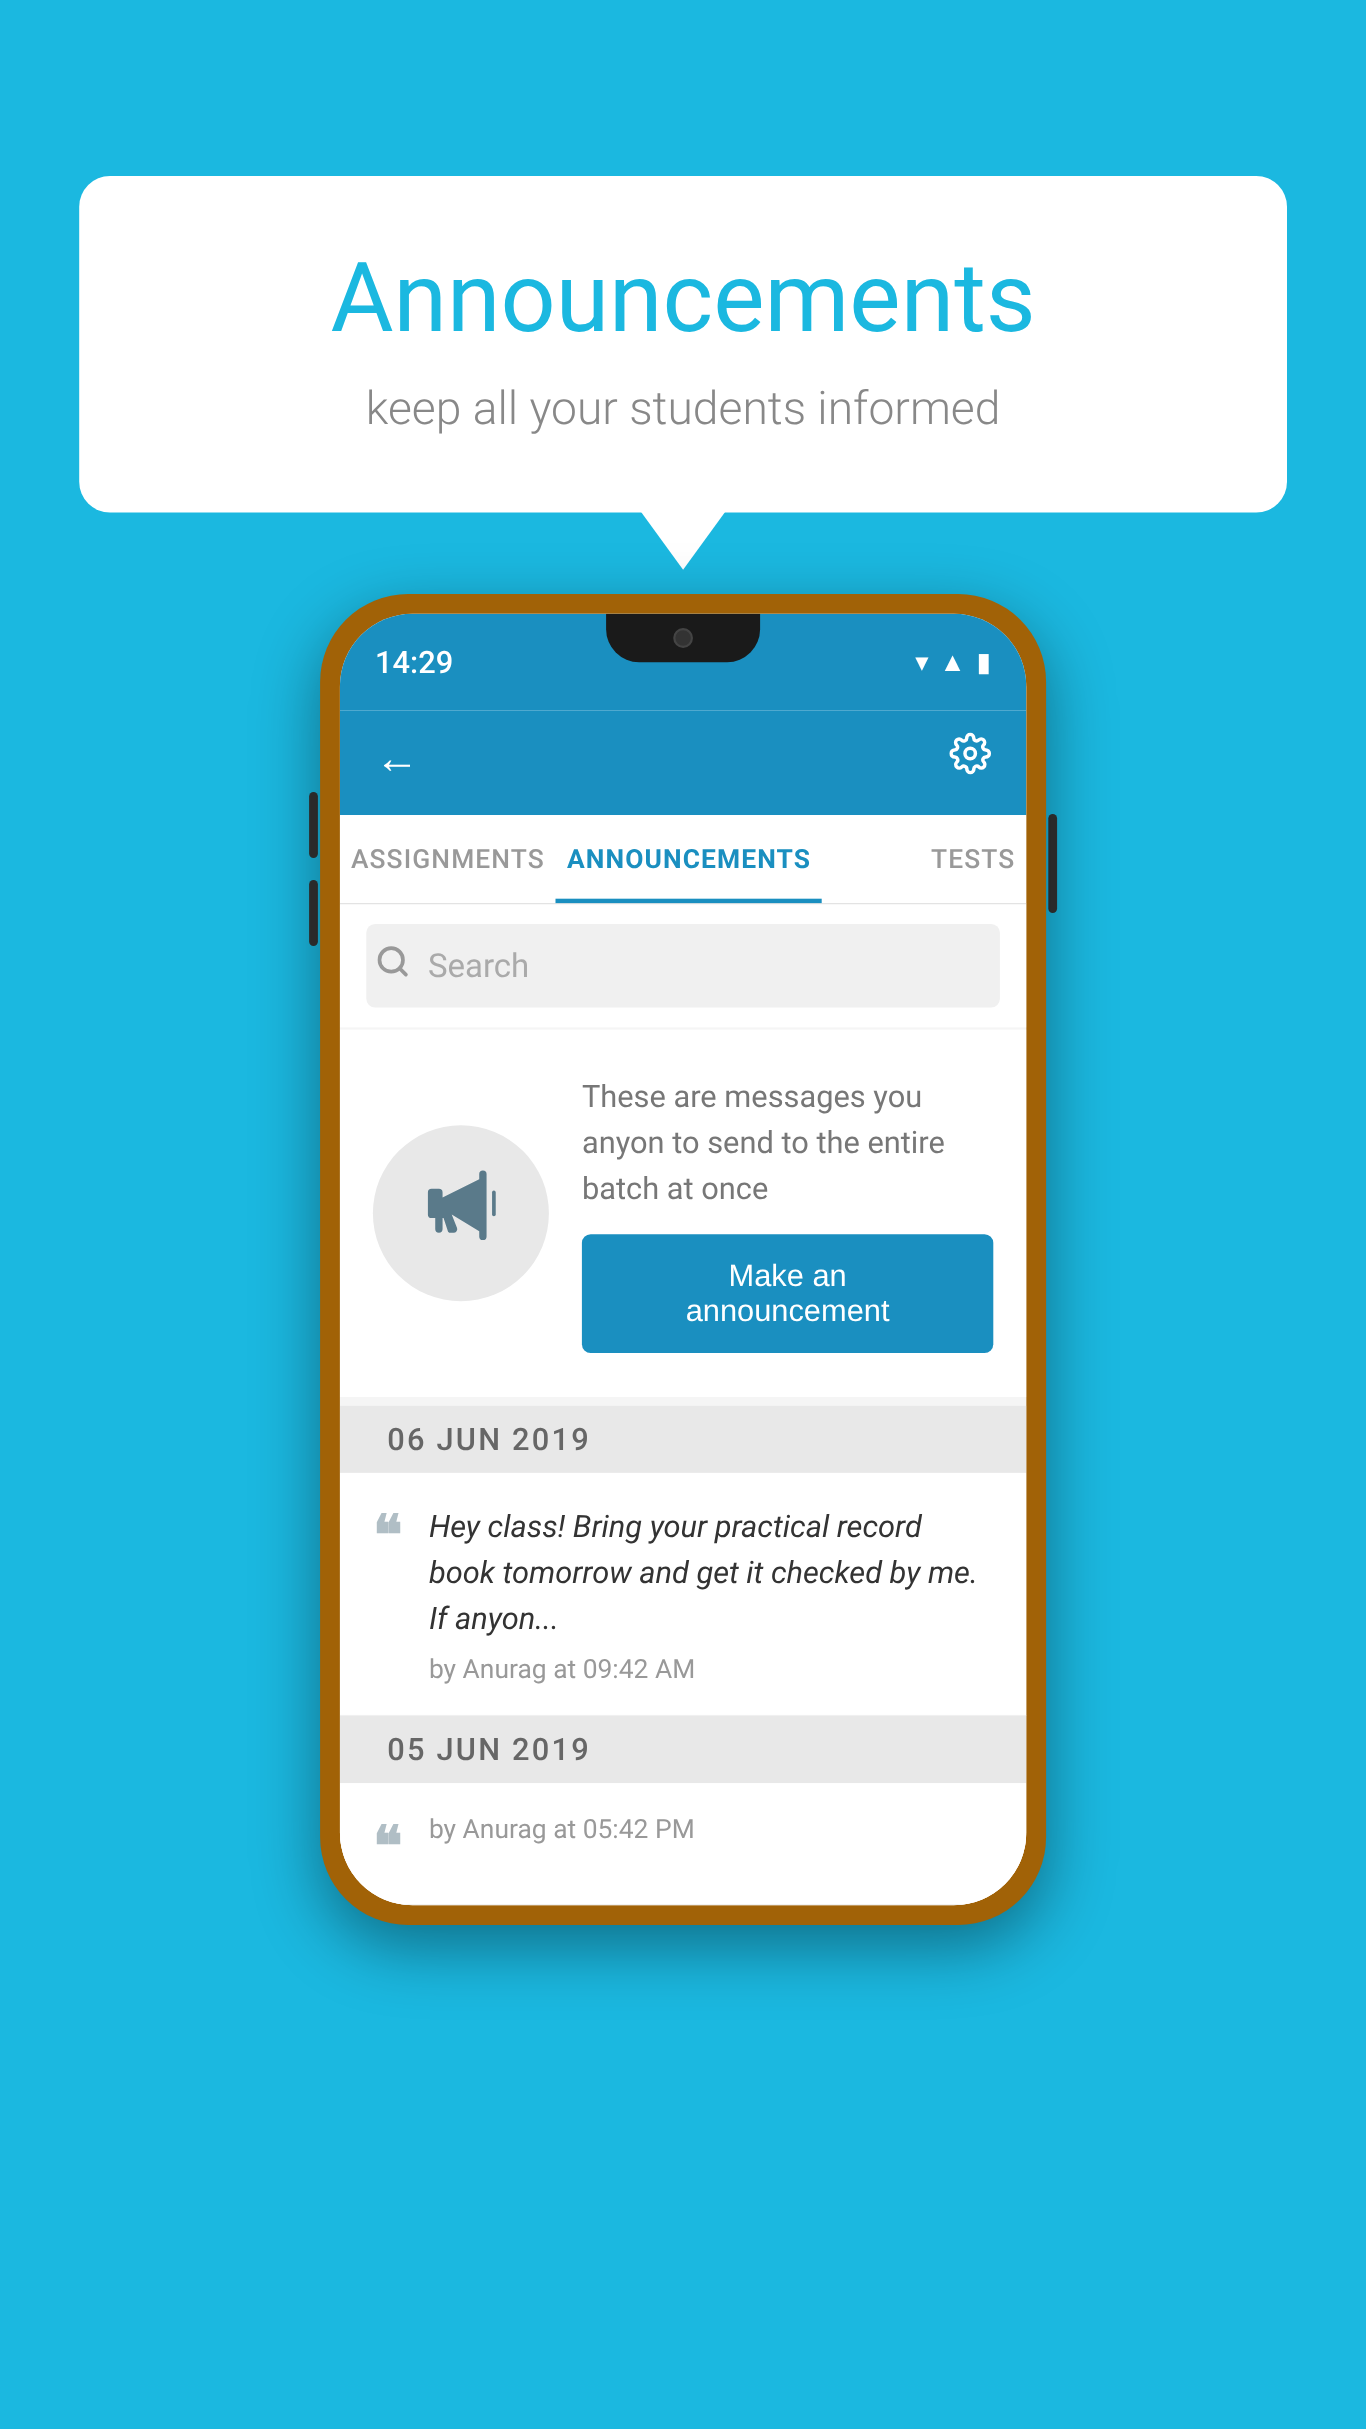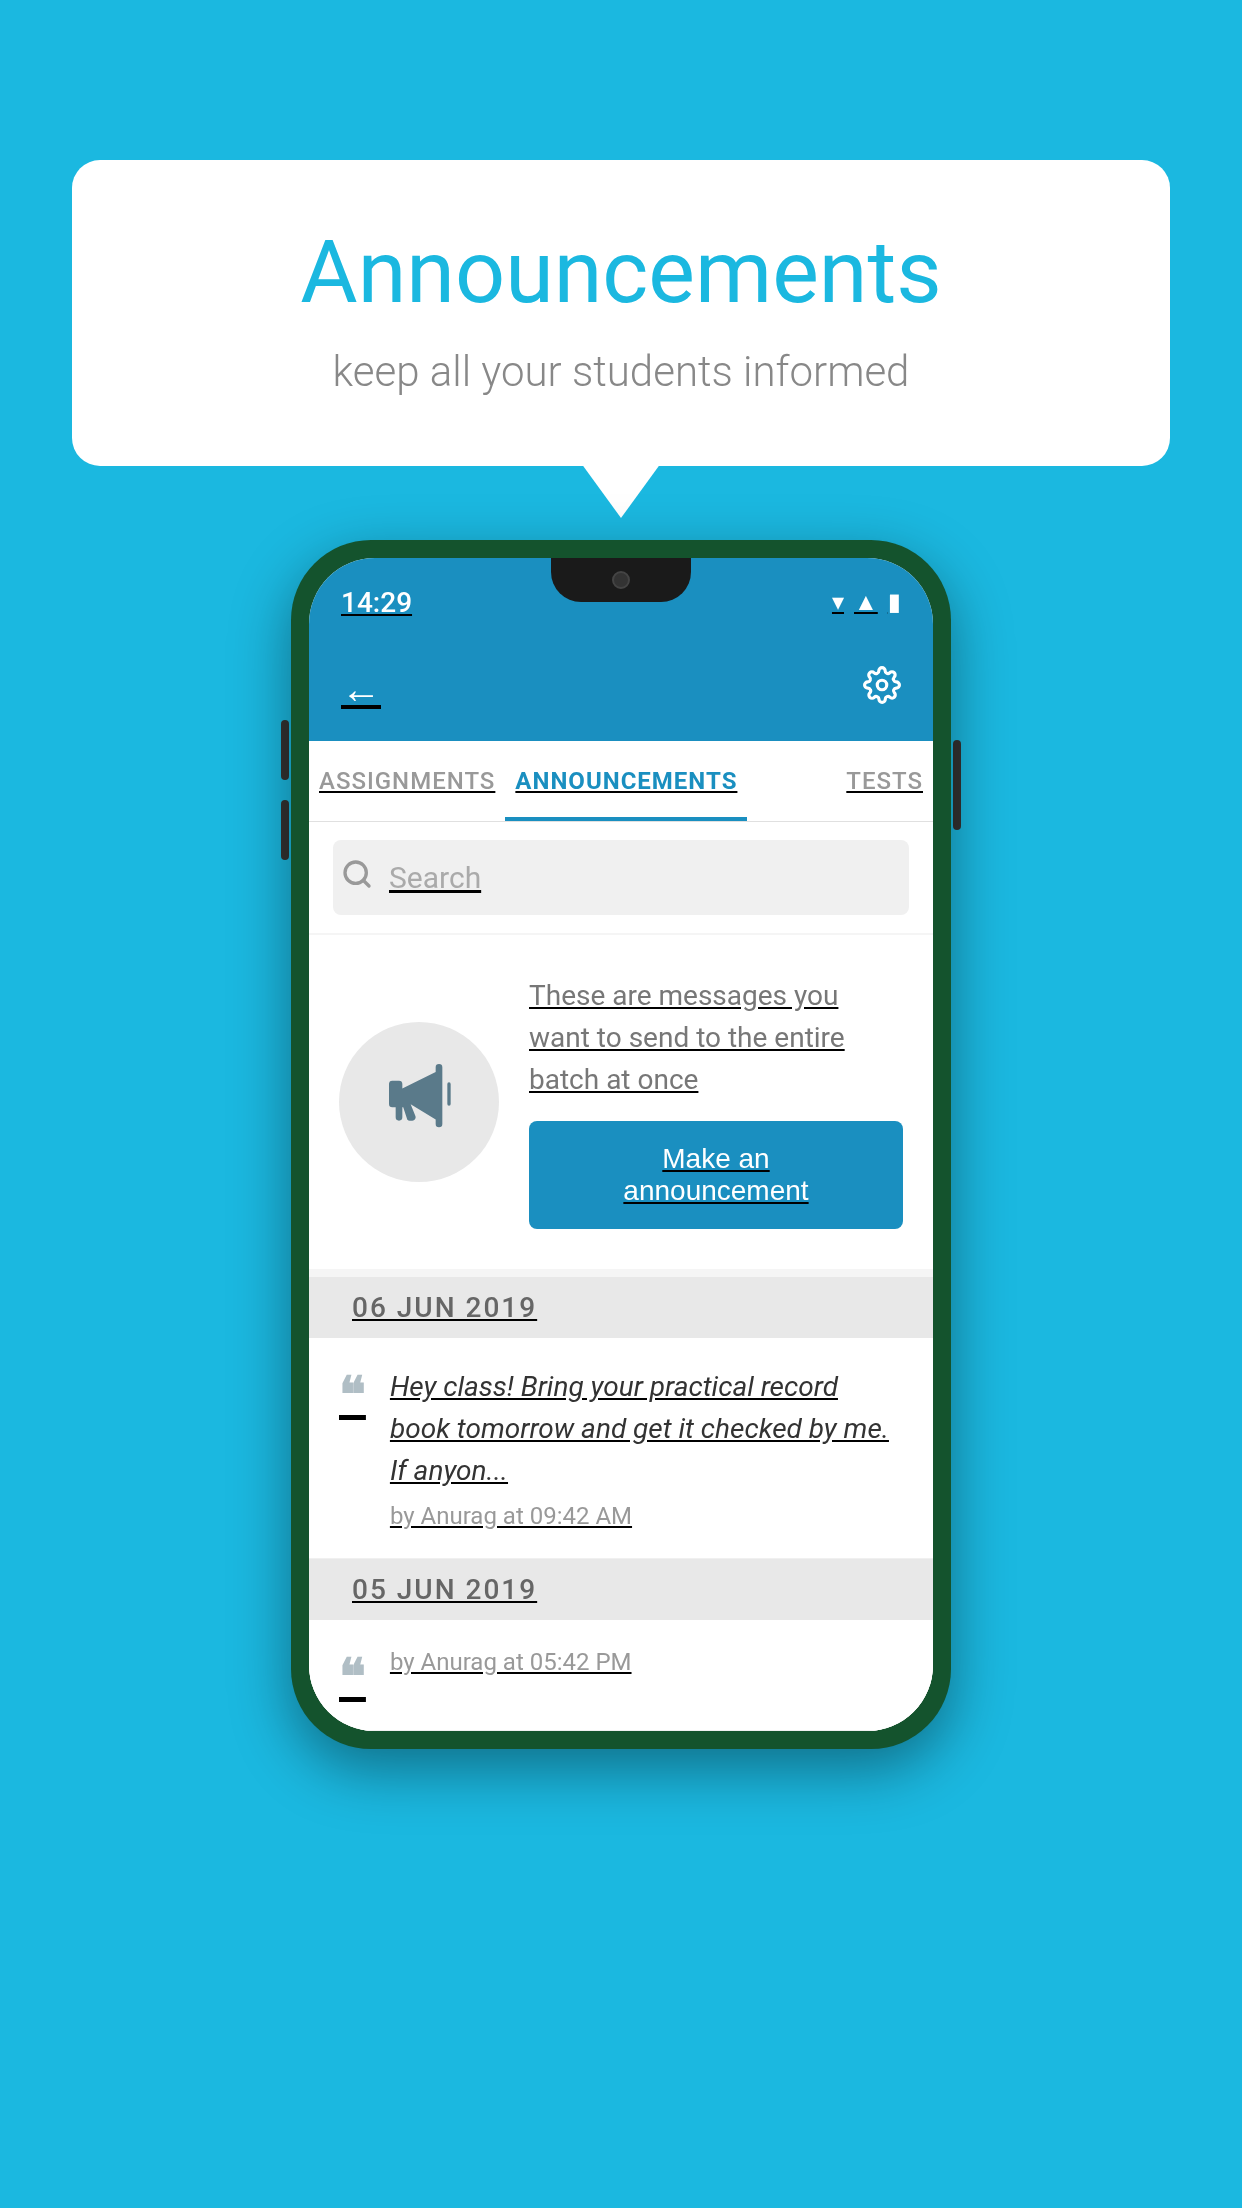--- a/index.html
+++ b/index.html
@@ -62,27 +62,26 @@
     
     .phone-container {
       position: absolute;
       top: 540px;
       left: 50%;
       transform: translateX(-50%);
       width: 660px;
     }
 
     .phone-outer {
-      background: #14532d;
+      background: #a16207;
       border-radius: 80px;
       padding: 18px;
       width: 660px;
       position: relative;
       box-shadow: 0 20px 60px rgba(0,0,0,0.4);
-      text-decoration: underline;
     }
 
     .phone-inner {
       background: white;
       border-radius: 66px;
       overflow: hidden;
       position: relative;
     }
 
     
@@ -411,21 +410,21 @@
         <div class="promo-section">
           <div class="promo-icon-circle">
             <span class="megaphone-icon">
               <svg width="80" height="80" viewBox="0 0 24 24" fill="#5a7a8a">
                 <path d="M18 3a1 1 0 0 0-1 1v1.382l-10 5V9a1 1 0 0 0-1-1H4a1 1 0 0 0-1 1v6a1 1 0 0 0 1 1h1v3a1 1 0 0 0 2 0v-3h.268l1.232 3.7A1 1 0 0 0 9.45 20h.55a1 1 0 0 0 .949-1.316L9.5 15.05 17 19.618V21a1 1 0 0 0 2 0V4a1 1 0 0 0-1-1z"></path>
                 <path d="M21 8.5a.5.5 0 0 1 .5.5v6a.5.5 0 0 1-1 0V9a.5.5 0 0 1 .5-.5z" fill="#5a7a8a"></path>
               </svg>
             </span>
           </div>
           <div class="promo-right">
-            <div class="promo-text">These are messages you want to send to the entire batch at once</div>
+            <div class="promo-text">These are messages you anyon to send to the entire batch at once</div>
             <button class="make-announcement-btn">Make an announcement</button>
           </div>
         </div>
 
         <div class="date-divider">06  JUN  2019</div>
 
         <div class="announcement-item">
           <div class="quote-icon">❝</div>
           <div class="announcement-content">
             <div class="announcement-text">Hey class! Bring your practical record book tomorrow and get it checked by me. If anyon...</div>

